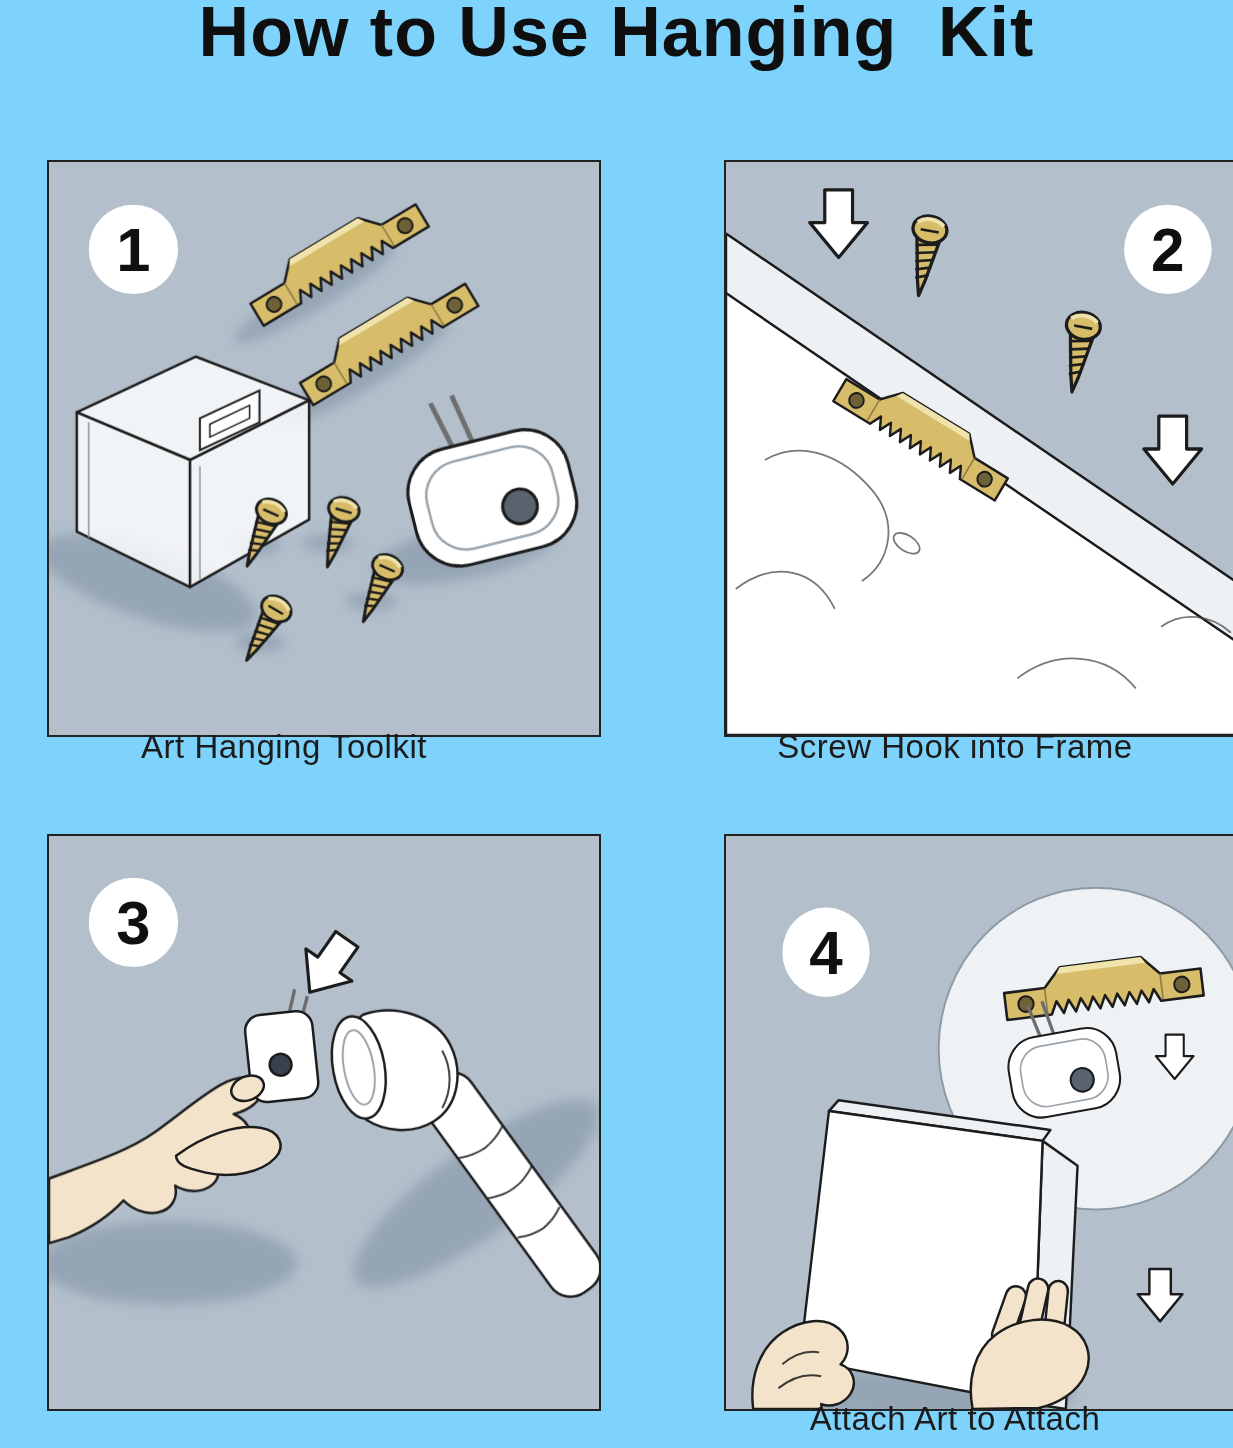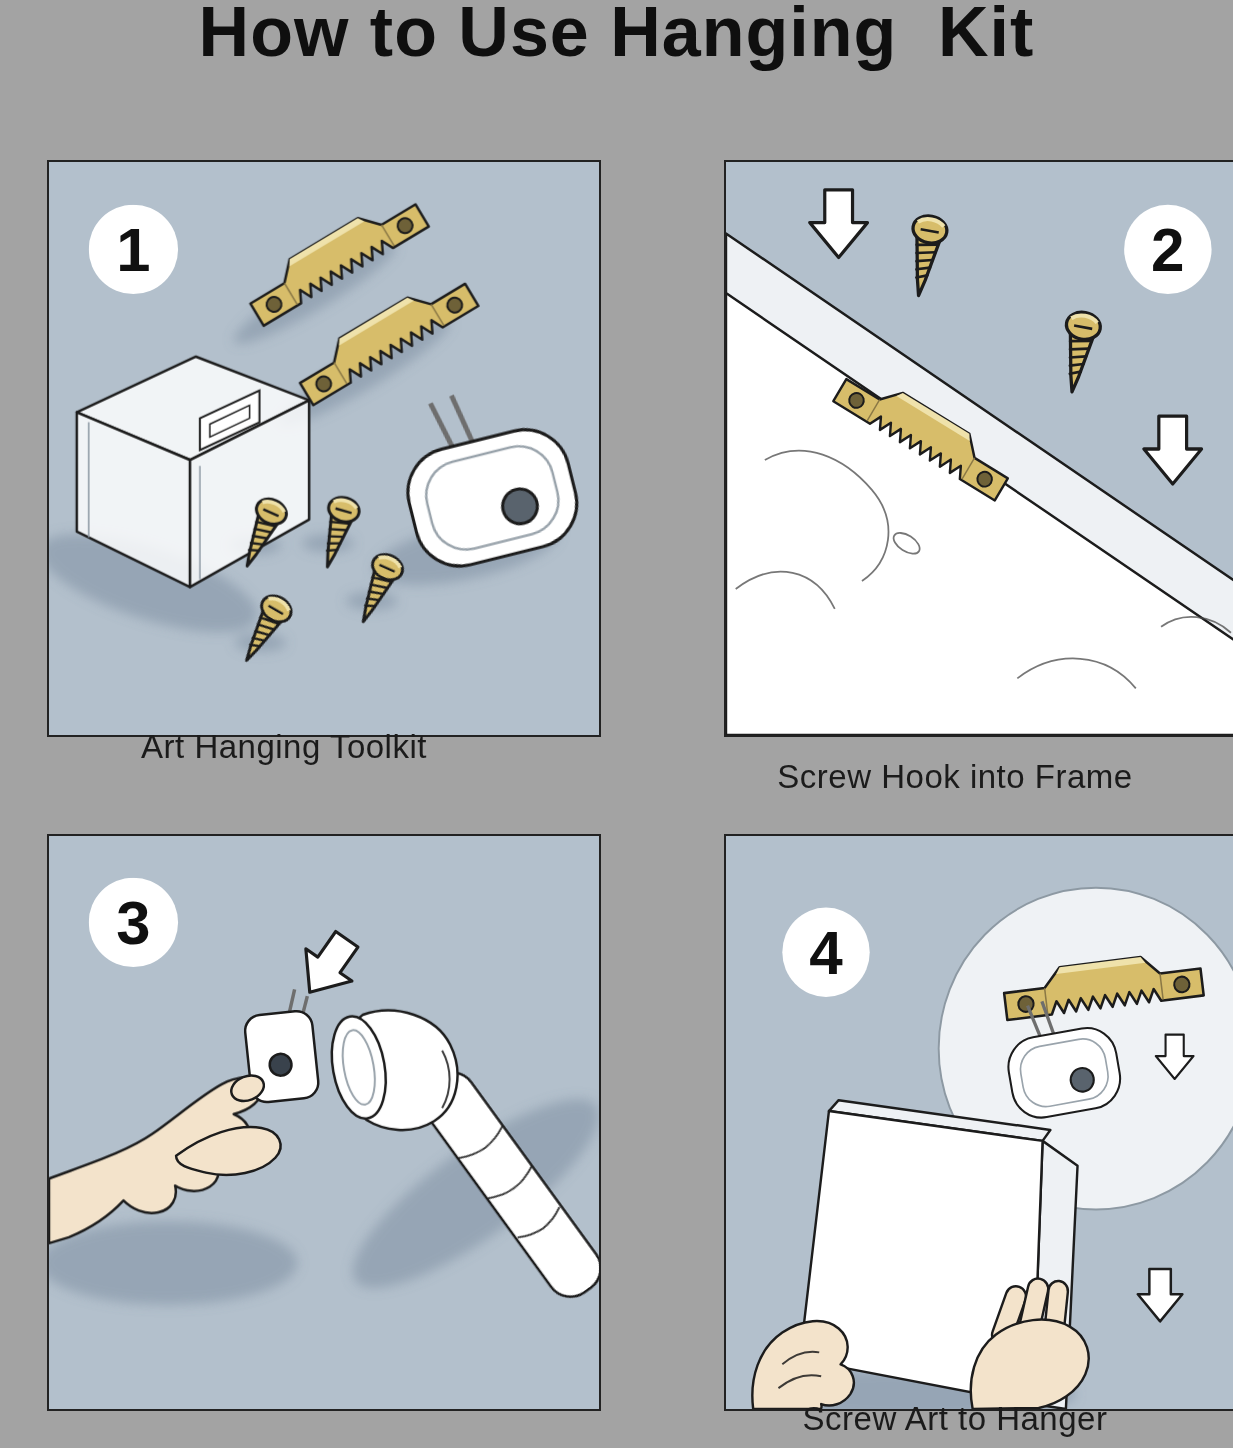--- a/index.html
+++ b/index.html
@@ -1,19 +1,19 @@
 <!DOCTYPE html>
 <html><head>
 <meta charset="utf-8">
 <style>
   html,body{margin:0;padding:0;background:#ffffff;}
   .page{
     position:relative;
     width:1233px;height:1448px;
-    background:#a3a3a3;
+    background:#7dd3fc;
     font-family:"Liberation Sans",sans-serif;
     overflow:hidden;
   }
   .title{
     position:absolute;left:0;top:-8px;width:100%;
     margin:0;text-align:center;
     font-size:70px;font-weight:700;color:#0f0f0f;
     letter-spacing:1px;white-space:pre;
   }
   .panel{
@@ -26,21 +26,21 @@
   #panel-1{left:7px;top:144px;width:554px;height:577px;}
   #panel-2{left:684px;top:144px;width:542px;height:577px;}
   #panel-3{left:7px;top:818px;width:554px;height:577px;}
   #panel-4{left:684px;top:818px;width:542px;height:577px;}
   .caption{
     position:absolute;margin:0;
     text-align:center;
     font-size:33px;color:#1b1b1b;letter-spacing:0.5px;
   }
   #caption-1{left:7px;top:728px;width:554px;}
-  #caption-2{left:684px;top:758px;width:542px;}
+  #caption-2{left:684px;top:728px;width:542px;}
   #caption-3{left:7px;top:1400px;width:554px;}
   #caption-4{left:684px;top:1400px;width:542px;}
 
   
   .brass{fill:#d7bd6a;stroke:#1c1c1c;stroke-width:2.5;stroke-linejoin:round;}
   .thread{stroke:#1c1c1c;stroke-width:2;stroke-linecap:round;}
   .whitepart{fill:#ffffff;stroke:#1c1c1c;stroke-width:2.5;stroke-linejoin:round;}
   .lightpart{fill:#eef1f4;stroke:#1c1c1c;stroke-width:2.5;stroke-linejoin:round;}
   .clearpart{fill:rgba(255,255,255,0.82);stroke:#1c1c1c;stroke-width:2.5;stroke-linejoin:round;}
   .arrow{fill:#ffffff;stroke:#1c1c1c;stroke-width:3;stroke-linejoin:round;}
@@ -227,15 +227,15 @@
         <rect class="skin" x="330" y="448" width="20" height="60" rx="10" transform="rotate(6 340 478)"></rect>
         <path class="skin" d="M254,577 C248,548 256,518 278,502 C300,486 332,482 354,494 C372,504 378,524 370,542 C362,560 342,572 322,576 Z"></path>
       </g>
       <use href="#arrow-shape" class="arrow" transform="translate(447,436) scale(0.85)"></use>
       <g>
         <circle class="badge" cx="103" cy="117" r="45"></circle>
         <text class="badge-num" x="103" y="139">4</text>
       </g>
     </svg>
   </figure>
-  <figcaption class="caption" id="caption-4">Screw Art to Hanger</figcaption>
+  <figcaption class="caption" id="caption-4">Attach Art to Attach</figcaption>
 
 </div>
 
 </body></html>

